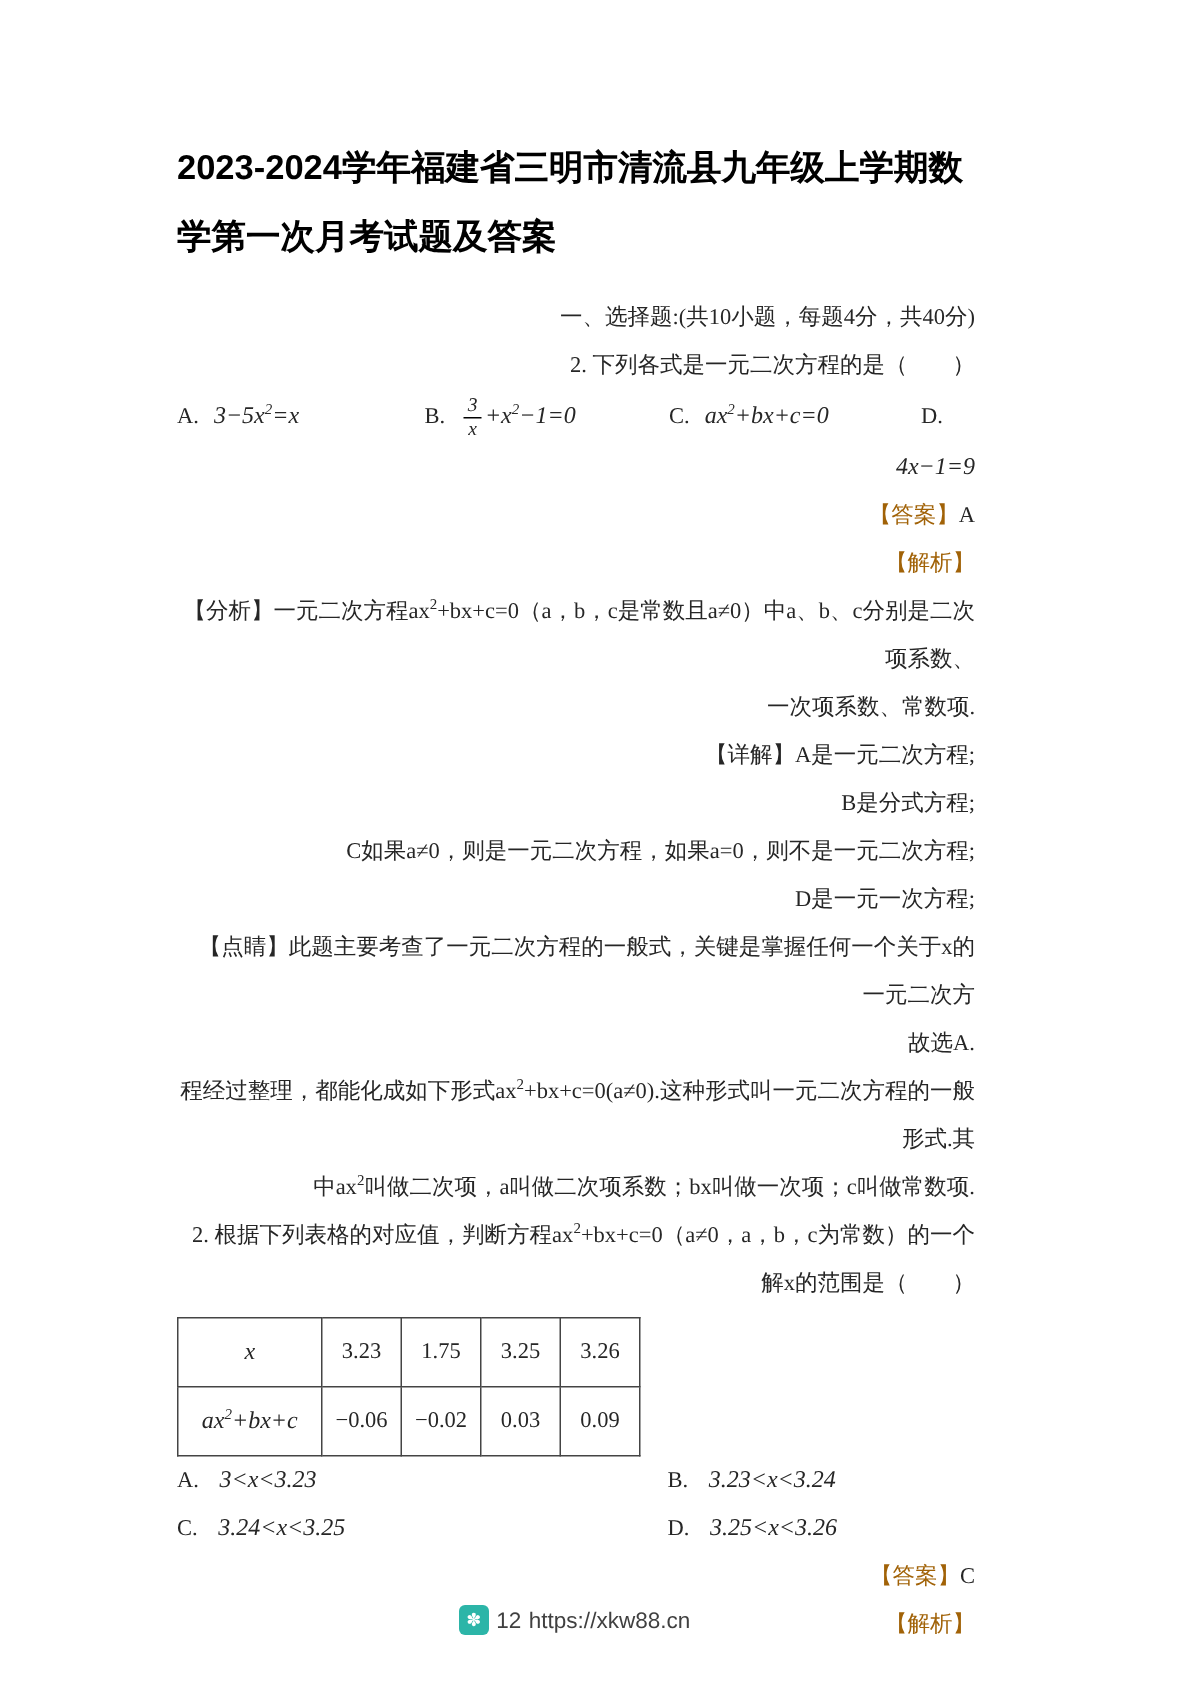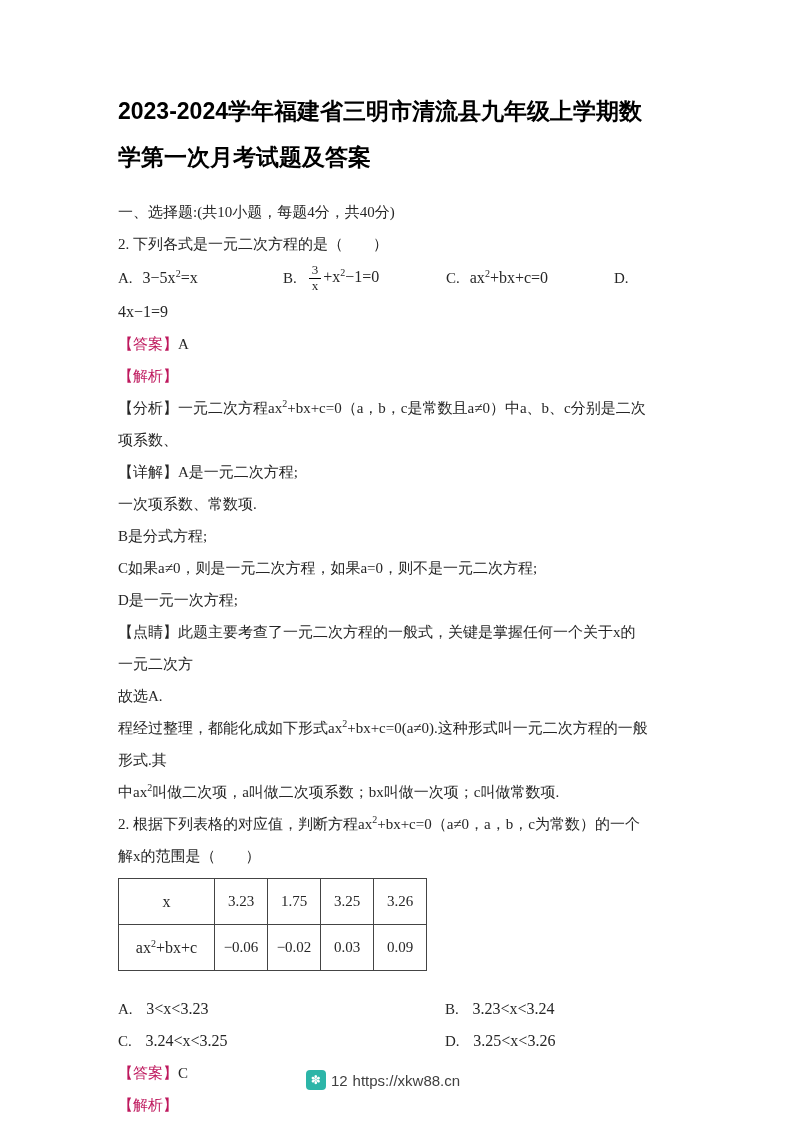--- a/index.html
+++ b/index.html
@@ -8,42 +8,42 @@
     width: 766px; height: 1122px; position: relative; background: #ffffff;
     font-family: "Liberation Serif", "DejaVu Serif", serif;
     color: #262626; overflow: hidden;
   }
   .content { position: absolute; left: 118px; right: 116px; top: 88px; }
   .title {
     font-family: "Liberation Sans", "DejaVu Sans", sans-serif;
     font-size: 23px; line-height: 46px; font-weight: 700; color: #000;
     margin-bottom: 16px;
   }
-  .line { font-size: 15px; line-height: 32px; }
-  .tag { color: #be185d; }
+  .line { font-size: 15px; line-height: 32px; text-align: right; }
+  .tag { color: #a16207; }
   .math {
     font-family: "Liberation Serif", "DejaVu Serif", serif;
-    font-size: 16px;
+    font-style: italic; font-size: 16px;
   }
   sup { font-size: 10px; line-height: 0; }
   .options-row { display: flex; align-items: center; height: 36px; font-size: 15px; }
   .opt { display: inline-flex; align-items: center; }
   .opt-label { margin-right: 10px; font-style: normal; }
   .opt-a { width: 165px; } .opt-b { width: 163px; } .opt-c { width: 168px; }
   .frac { display: inline-flex; flex-direction: column; vertical-align: middle;
           text-align: center; line-height: 1.15; font-size: 13px; margin: 0 2px; }
   .frac .fnum { display: block; border-bottom: 1px solid #000; padding: 0 3px; }
   .frac .fden { display: block; padding: 0 3px; }
   .vtable { border-collapse: collapse; margin-top: 6px; }
   .vtable td {
     border: 1px solid #444; height: 46px; text-align: center; vertical-align: middle;
     font-size: 15px; width: 53px; font-family: "Liberation Serif", "DejaVu Serif", serif;
   }
   .vtable td.c0 { width: 96px; }
-  .q2opts { display: grid; grid-template-columns: 327px 1fr; margin-top: 22px; }
+  .q2opts { display: grid; grid-template-columns: 327px 1fr; }
   .q2opt { font-size: 15px; line-height: 32px; }
   .footer {
     position: absolute; left: 0; right: 0; bottom: 32px;
     display: flex; justify-content: center; align-items: center; gap: 5px;
     color: #2cb5a8; font-size: 15px;
     font-family: "Liberation Sans", "DejaVu Sans", sans-serif;
   }
   .brand-icon {
     width: 20px; height: 20px; background: #2cb5a8; color: #fff; border-radius: 4px;
     display: inline-flex; align-items: center; justify-content: center; font-size: 12px;
@@ -90,22 +90,22 @@
 
     <div class="line">
       <span class="tag">【答案】</span><span>A</span>
     </div>
 
     <div class="line">
       <span class="tag">【解析】</span>
     </div>
 
     <div class="line">【分析】一元二次方程ax<sup>2</sup>+bx+c=0（a，b，c是常数且a≠0）中a、b、c分别是二次项系数、</div>
+    <div class="line">一次项系数、常数项.</div>
     <div class="line">【详解】A是一元二次方程;</div>
-    <div class="line">一次项系数、常数项.</div>
     <div class="line">B是分式方程;</div>
     <div class="line">C如果a≠0，则是一元二次方程，如果a=0，则不是一元二次方程;</div>
     <div class="line">D是一元一次方程;</div>
     <div class="line">【点睛】此题主要考查了一元二次方程的一般式，关键是掌握任何一个关于x的一元二次方</div>
     <div class="line">故选A.</div>
     <div class="line">程经过整理，都能化成如下形式ax<sup>2</sup>+bx+c=0(a≠0).这种形式叫一元二次方程的一般形式.其</div>
     <div class="line">中ax<sup>2</sup>叫做二次项，a叫做二次项系数；bx叫做一次项；c叫做常数项.</div>
 
     <div class="line">2.  根据下列表格的对应值，判断方程ax<sup>2</sup>+bx+c=0（a≠0，a，b，c为常数）的一个</div>
     <div class="line">解x的范围是（　　）</div>

